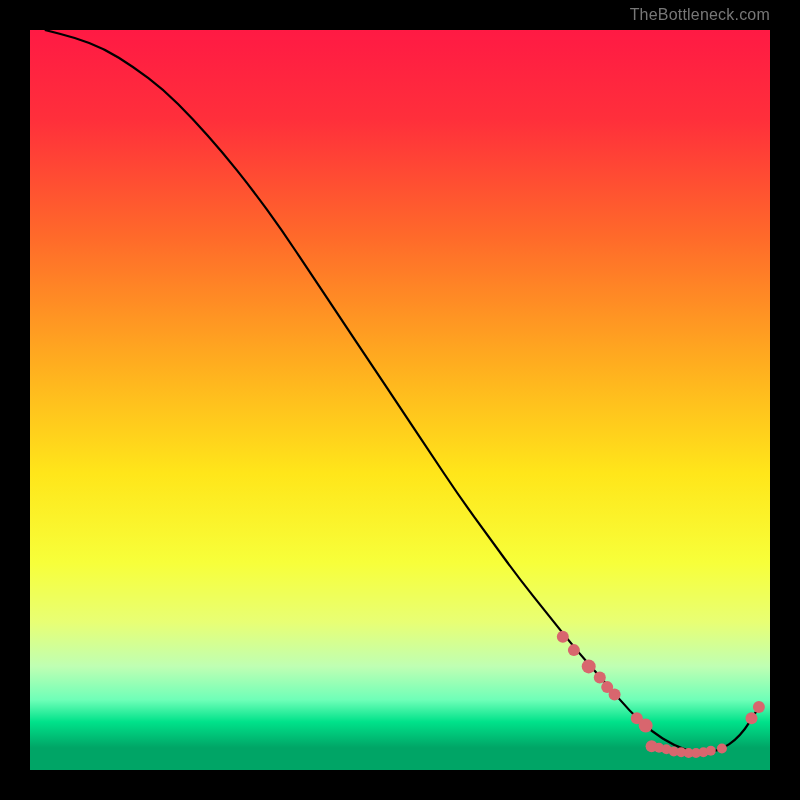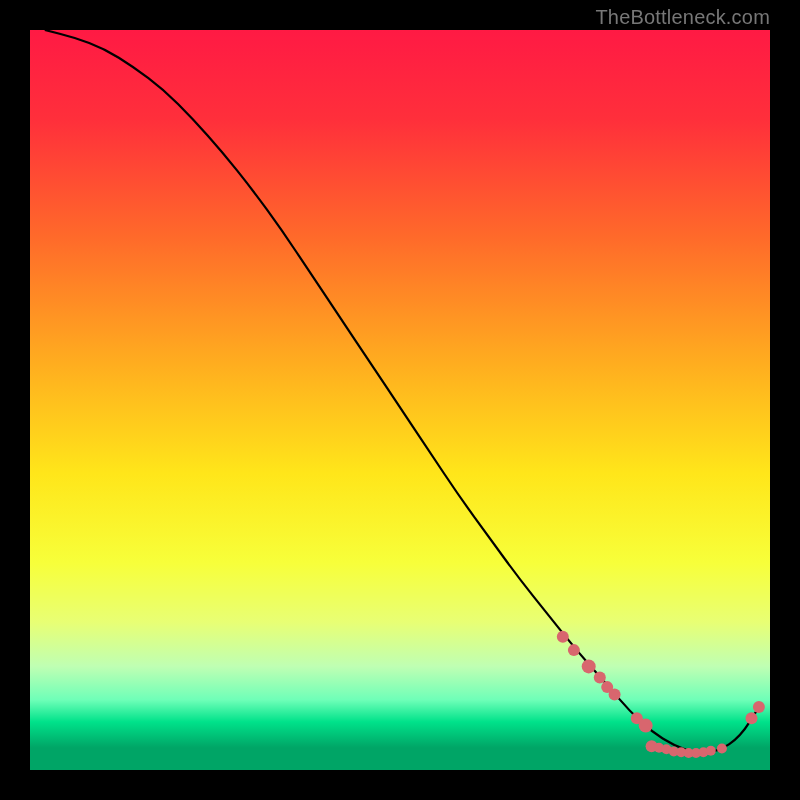--- a/index.html
+++ b/index.html
@@ -24,21 +24,21 @@
     left: 0;
     top: 0;
     width: 740px;
     height: 740px;
   }
   .watermark {
     position: absolute;
     top: 6px;
     right: 30px;
     color: #777;
-    font-size: 20px;
+    font-size: 16px;
     font-weight: 500;
     letter-spacing: 0.2px;
     pointer-events: none;
   }
   svg { display: block; }
 </style>
 </head>
 <body>
 
 <div class="watermark">TheBottleneck.com</div>

